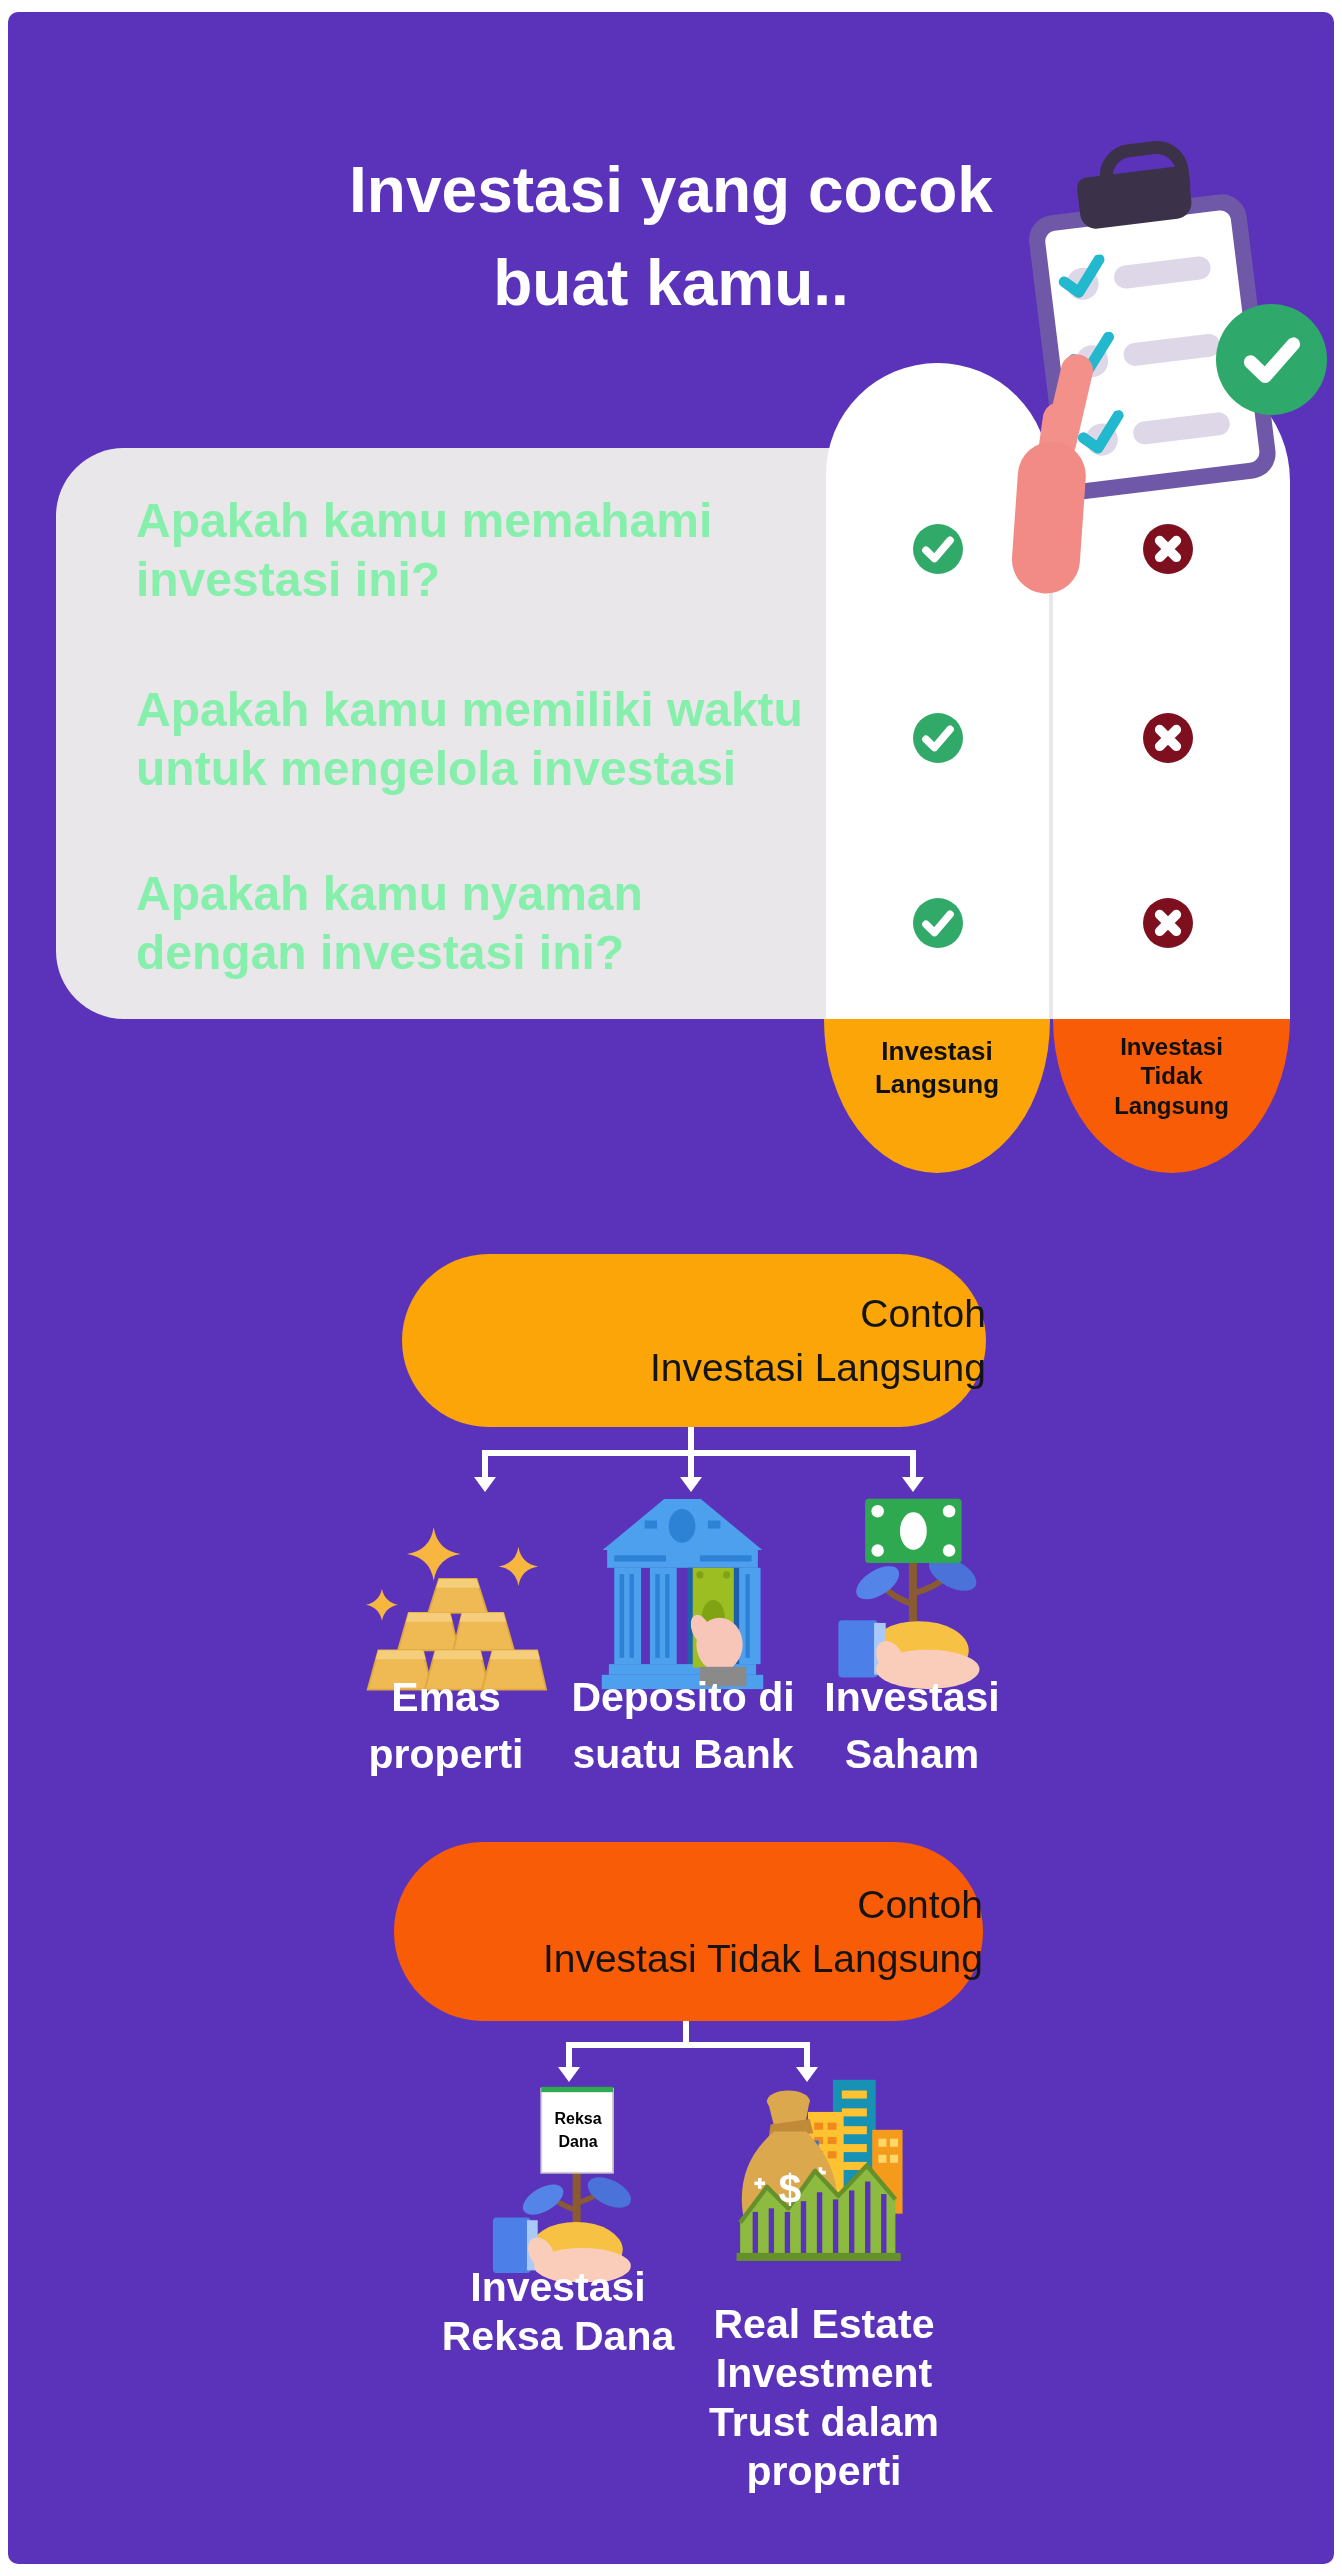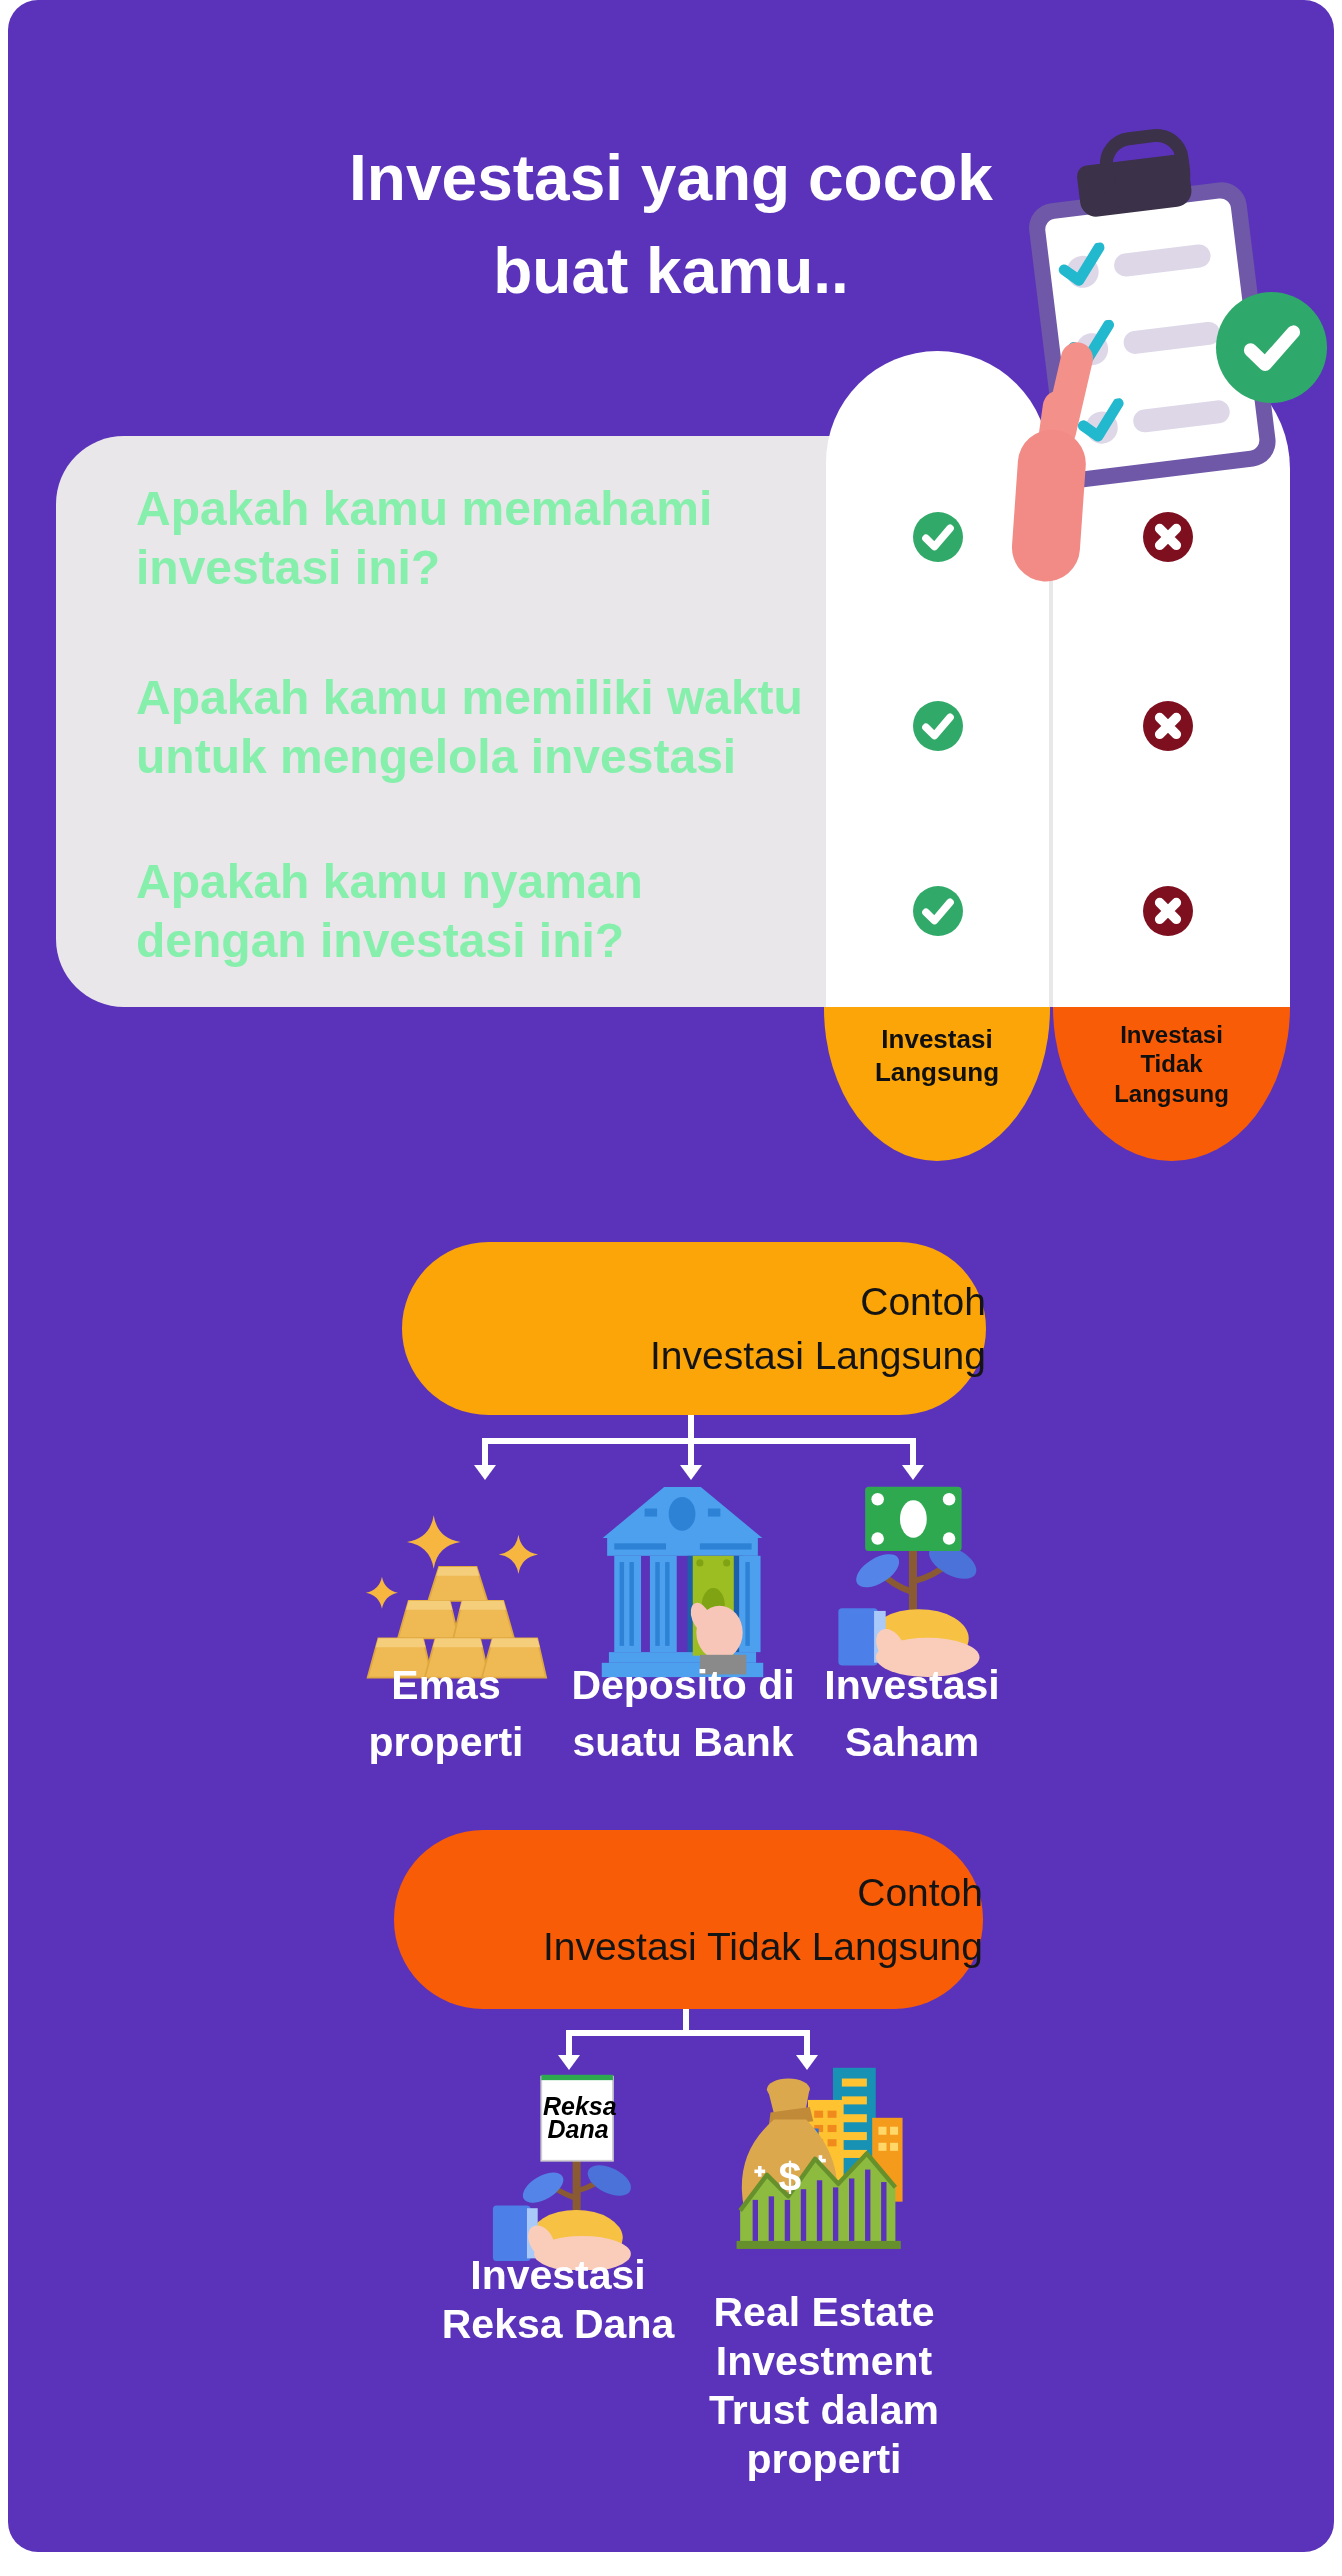--- a/index.html
+++ b/index.html
@@ -1,20 +1,20 @@
 <!DOCTYPE html>
 <html style="font-size:14.3px"><head>
 <meta charset="utf-8">
 <style>
   html,body{margin:0;padding:0;}
   body{width:1343px;height:2576px;position:relative;background:#ffffff;
        font-family:"Liberation Sans",sans-serif;}
   .abs{position:absolute;}
-  .card{left:8px;top:0;width:1326px;height:2552px;background:#5B33BA;
-        border-radius:30px;overflow:hidden;}
+  .card{left:8px;top:12px;width:1326px;height:2552px;background:#5B33BA;
+        border-radius:10px;overflow:hidden;}
   
   .title{left:0;right:0;top:132px;text-align:center;color:#fff;font-weight:700;
          font-size:64px;line-height:93px;}
   .title span{display:block;}
   
   .panel{left:48px;top:436px;width:1233px;height:571px;background:#E9E7EA;border-radius:68px;}
   .q{width:751px;color:#86efac;font-weight:700;font-size:48px;line-height:59px;left:128px;}
   .q span{display:block;}
   
   .col{background:#ffffff;}
@@ -52,21 +52,21 @@
           border:13.4px solid #3B3148;border-radius:32px;}
   .cbrow{position:absolute;left:9px;height:36px;}
   .cbcirc{position:absolute;left:7.2px;top:3.6px;width:32px;height:32px;border-radius:50%;background:#DDD7E8;}
   .cbbar{position:absolute;left:55px;top:7.2px;width:97px;height:23px;border-radius:11.6px;background:#DDD7E8;}
   .cbcheck{position:absolute;left:-1.8px;top:-7.2px;}
   .finger{position:absolute;background:#F4908A;}
   
   .badge{left:1208px;top:292px;width:111px;height:111px;border-radius:50%;background:#2FA86B;
          display:flex;align-items:center;justify-content:center;}
   .sign{position:absolute;left:535px;top:2084px;width:70px;text-align:center;color:#000;
-        font-weight:700;font-style:italic;font-size:25px;line-height:23px;padding-top:10.7px;}
+        font-weight:700;font-size:16px;line-height:23px;padding-top:10.7px;}
   .sign span{display:block;}
   .bagsym{position:absolute;left:755px;top:2154px;width:54px;text-align:center;color:#fff;
         font-weight:700;font-size:41px;}
 </style>
 </head>
 <body>
 
 <div class="abs card">
 
   <div class="abs title">

